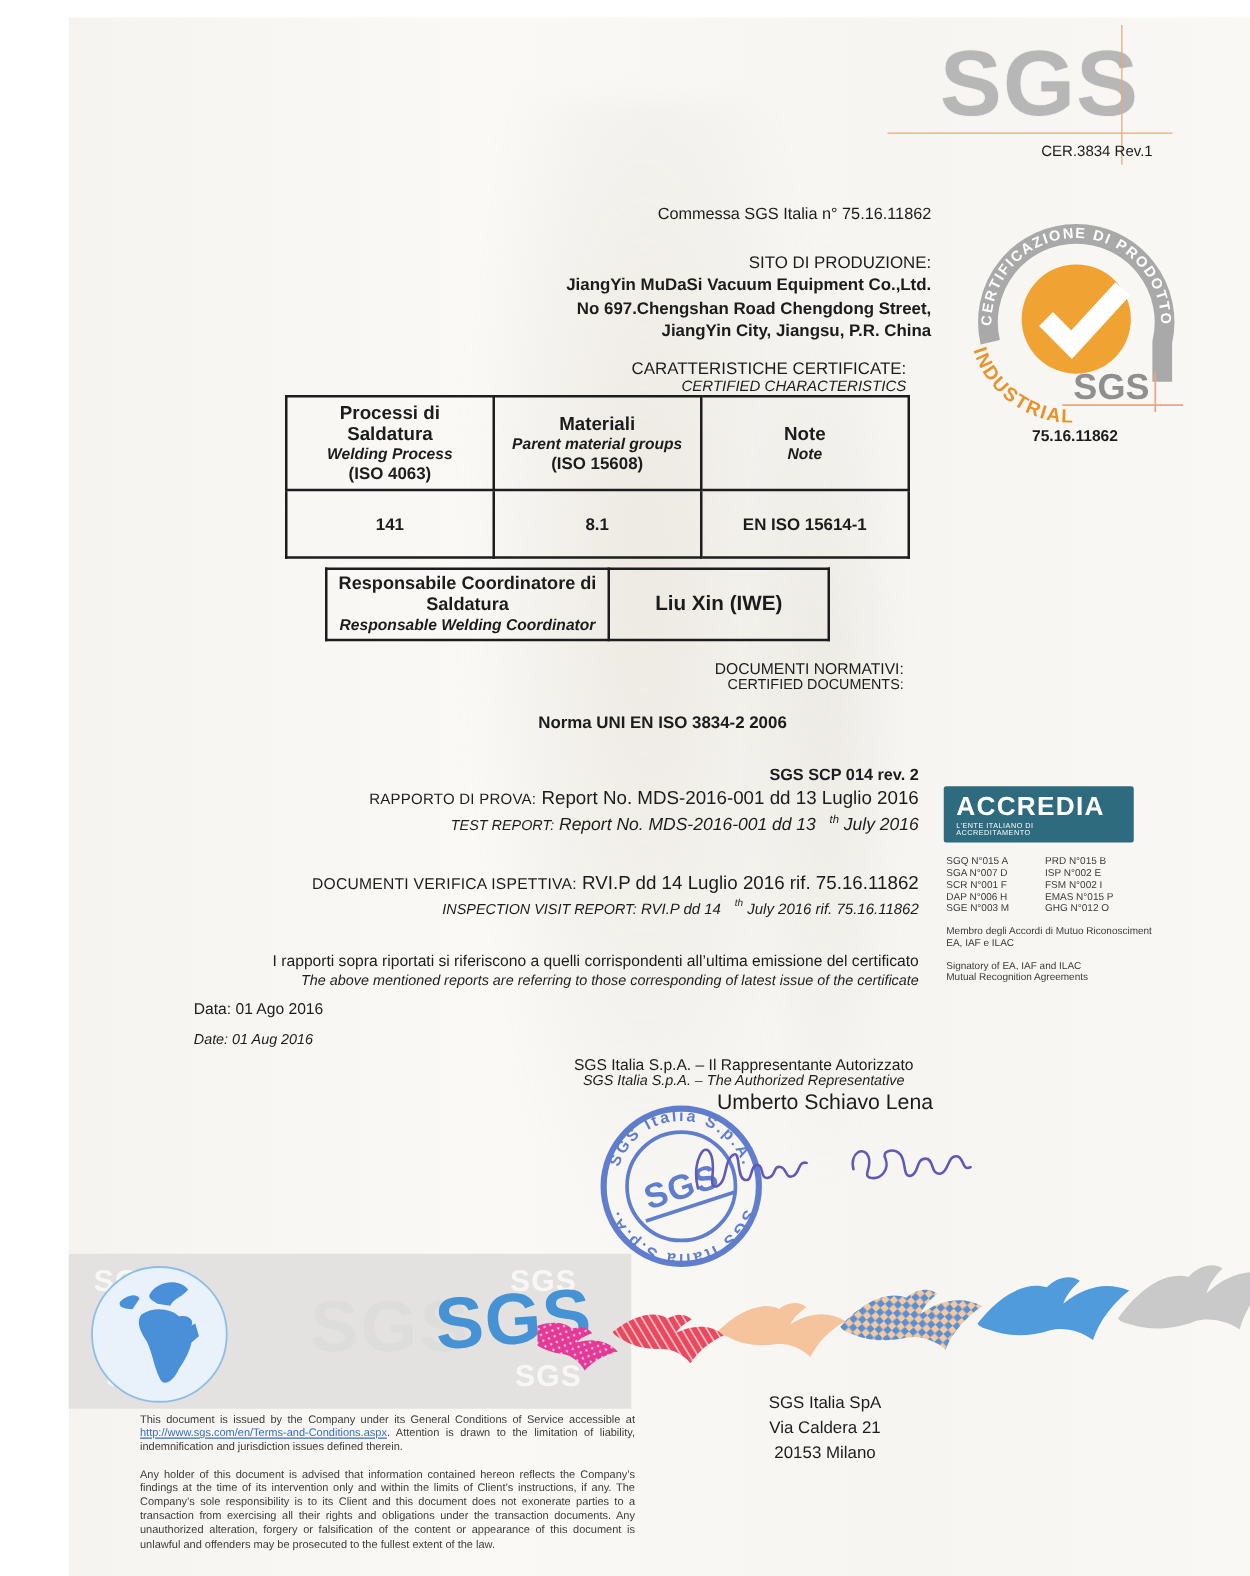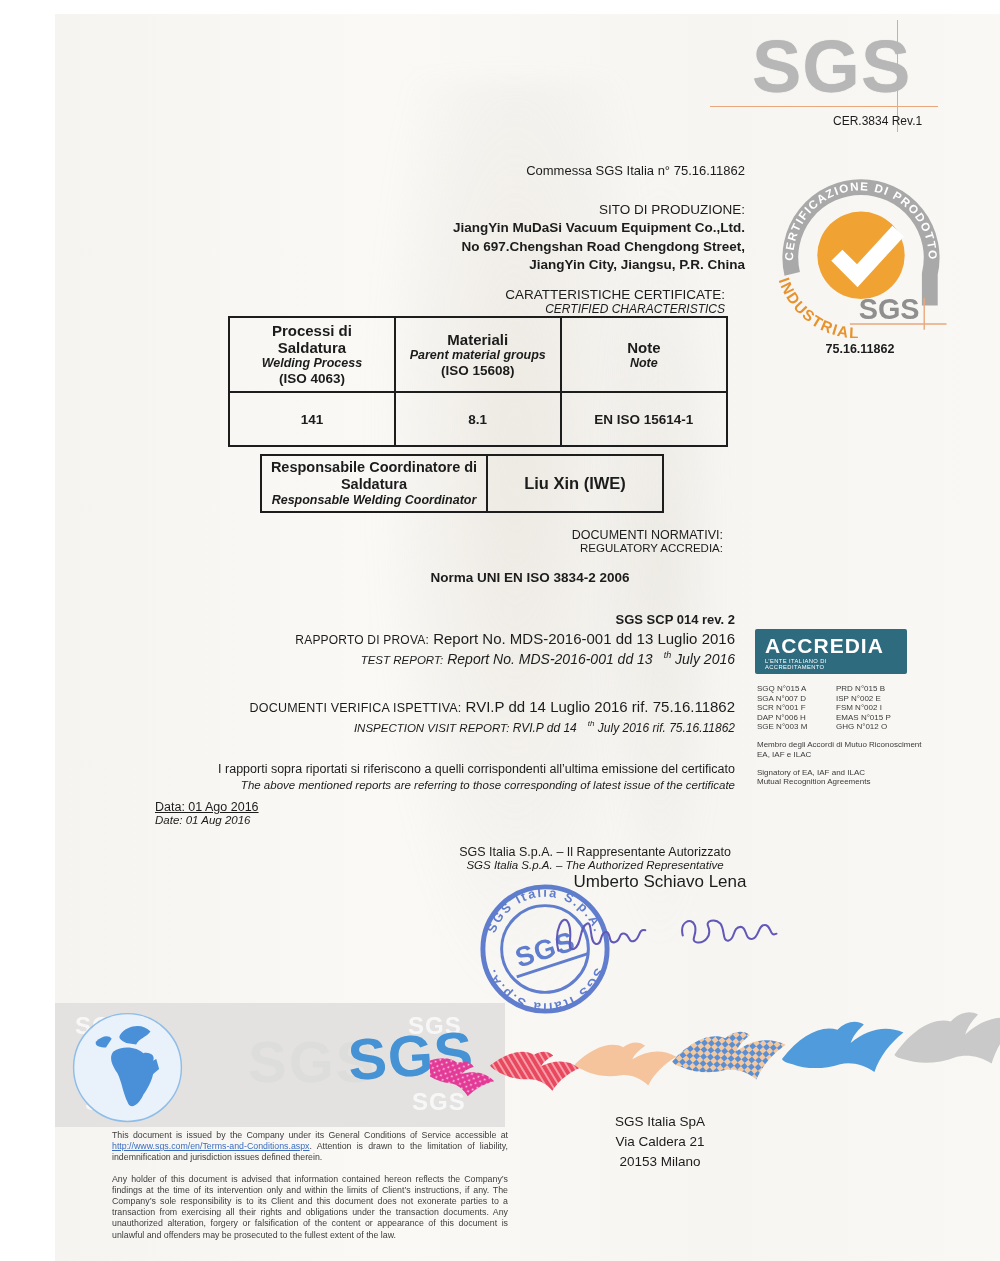--- a/index.html
+++ b/index.html
@@ -146,21 +146,21 @@
       </td>
       <td>
         <div class="b" style="font-size:16.5px;">Liu Xin (IWE)</div>
       </td>
     </tr>
   </tbody>
     </table>
 
   <div class="abs tr" style="left:400px;top:528px;width:323px;">
     <div style="font-size:12.5px;">DOCUMENTI NORMATIVI:</div>
-    <div style="font-size:11.5px;">REGULATORY ACCREDIA:</div>
+    <div style="font-size:11.5px;">CERTIFIED DOCUMENTS:</div>
   </div>
   <div class="abs tc b" style="left:330px;top:570px;width:400px;font-size:13.5px;">Norma UNI EN ISO 3834-2 2006</div>
 
   <div class="abs tr b" style="left:235px;top:612px;width:500px;font-size:13px;">SGS SCP 014 rev. 2</div>
 
   <div class="abs tr" style="left:185px;top:630px;width:550px;">
     <span class="small-caps-lbl">RAPPORTO DI PROVA:</span><span class="rep-val"> Report No. MDS-2016-001 dd 13 Luglio 2016</span>
   </div>
   <div class="abs tr i" style="left:185px;top:650px;width:550px;">
     <span style="font-size:11.5px;">TEST REPORT:</span><span style="font-size:14px;"> Report No. MDS-2016-001 dd 13</span><sup>th</sup><span style="font-size:14px;"> July 2016</span>
@@ -203,22 +203,22 @@
     <div>EA, IAF e ILAC</div>
     <div style="height:8px;"></div>
     <div>Signatory of EA, IAF and ILAC</div>
     <div>Mutual Recognition Agreements</div>
   </div>
 
   <div class="abs tr" style="left:160px;top:762px;width:575px;font-size:12.5px;">I rapporti sopra riportati si riferiscono a quelli corrispondenti  all’ultima emissione del certificato</div>
   <div class="abs tr i" style="left:160px;top:779px;width:575px;font-size:11.5px;">The above mentioned reports are referring to those corresponding of  latest issue of the certificate</div>
 
   <div class="abs" style="left:155px;top:800px;">
-    <div style="font-size:12.5px;text-decoration:underline;">Data: 01 Ago 2016</div>
-    <div class="i" style="font-size:11.5px;">Date: 01 Aug  2016</div>
+    <div style="font-size:12.5px;">Data: 01 Ago 2016</div>
+    <div class="i" style="font-size:11.5px;margin-top:12px;">Date: 01 Aug  2016</div>
   </div>
 
   <div class="abs tc" style="left:420px;top:845px;width:350px;">
     <div class="rep-it-line">SGS Italia S.p.A. – Il Rappresentante Autorizzato</div>
     <div class="i" style="font-size:11.5px;">SGS Italia S.p.A. – The Authorized Representative</div>
   </div>
   <div class="abs tc" style="left:500px;top:872px;width:320px;font-size:17px;">Umberto Schiavo Lena</div>
 
   <svg class="abs" style="left:476px;top:880px;opacity:.82;" width="138" height="138" viewBox="0 0 140 140">
     <defs>

